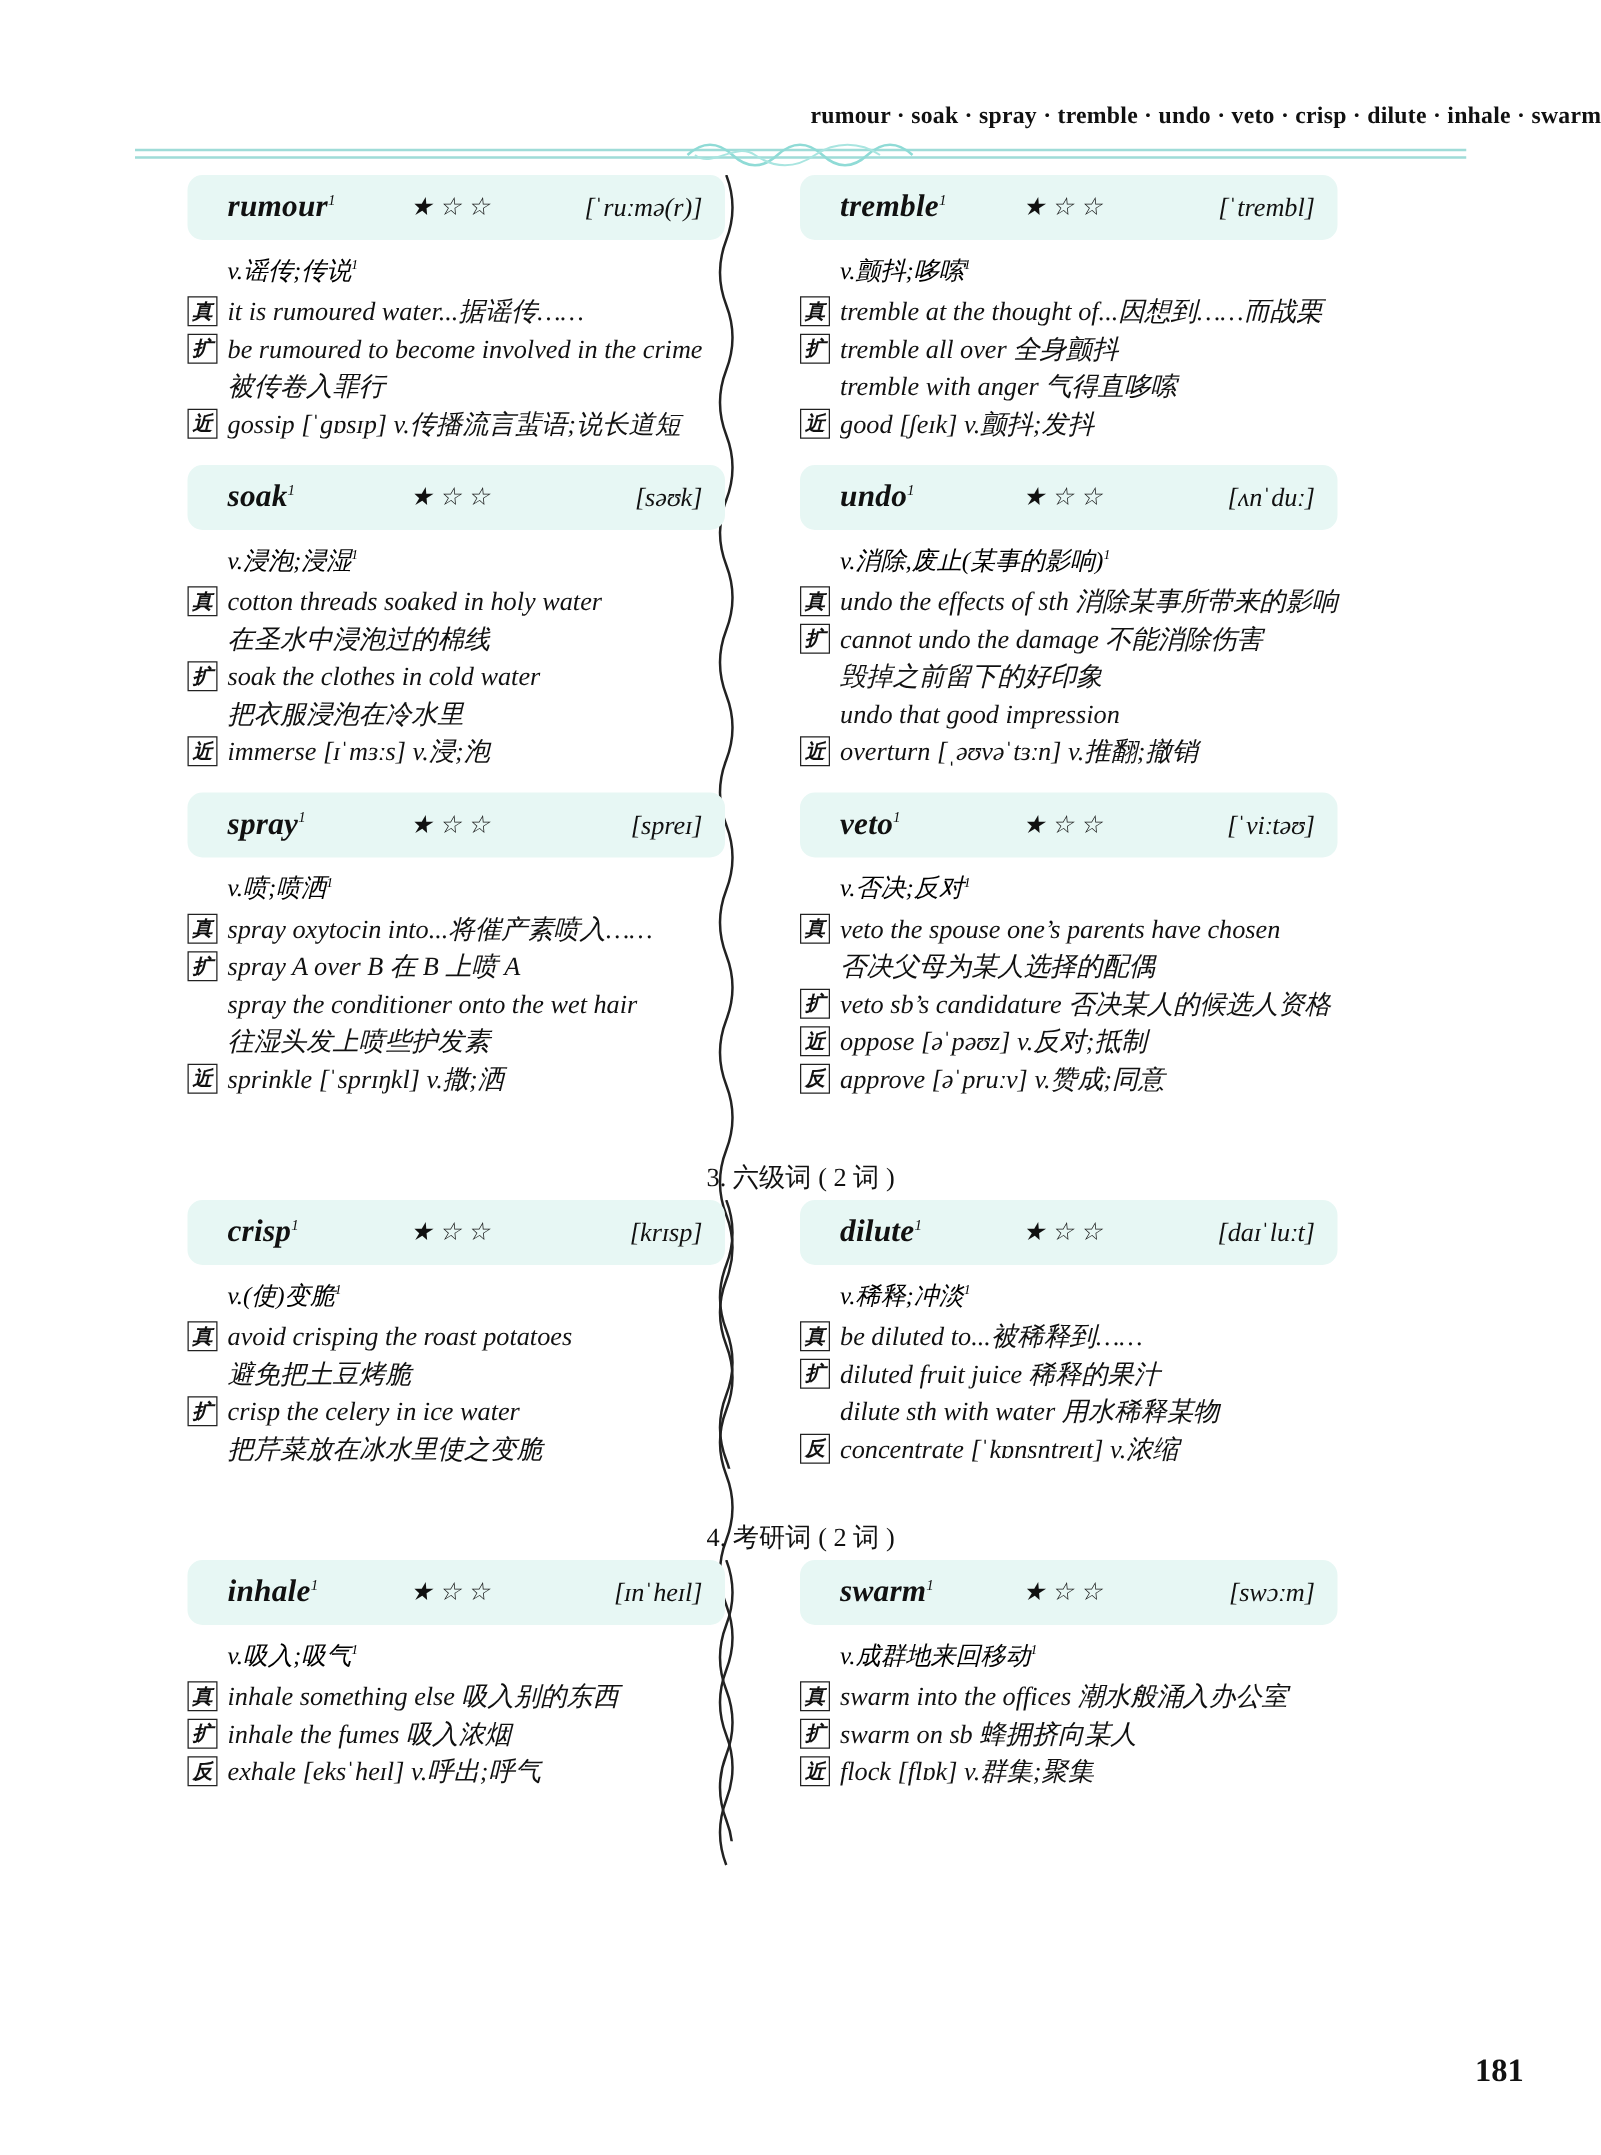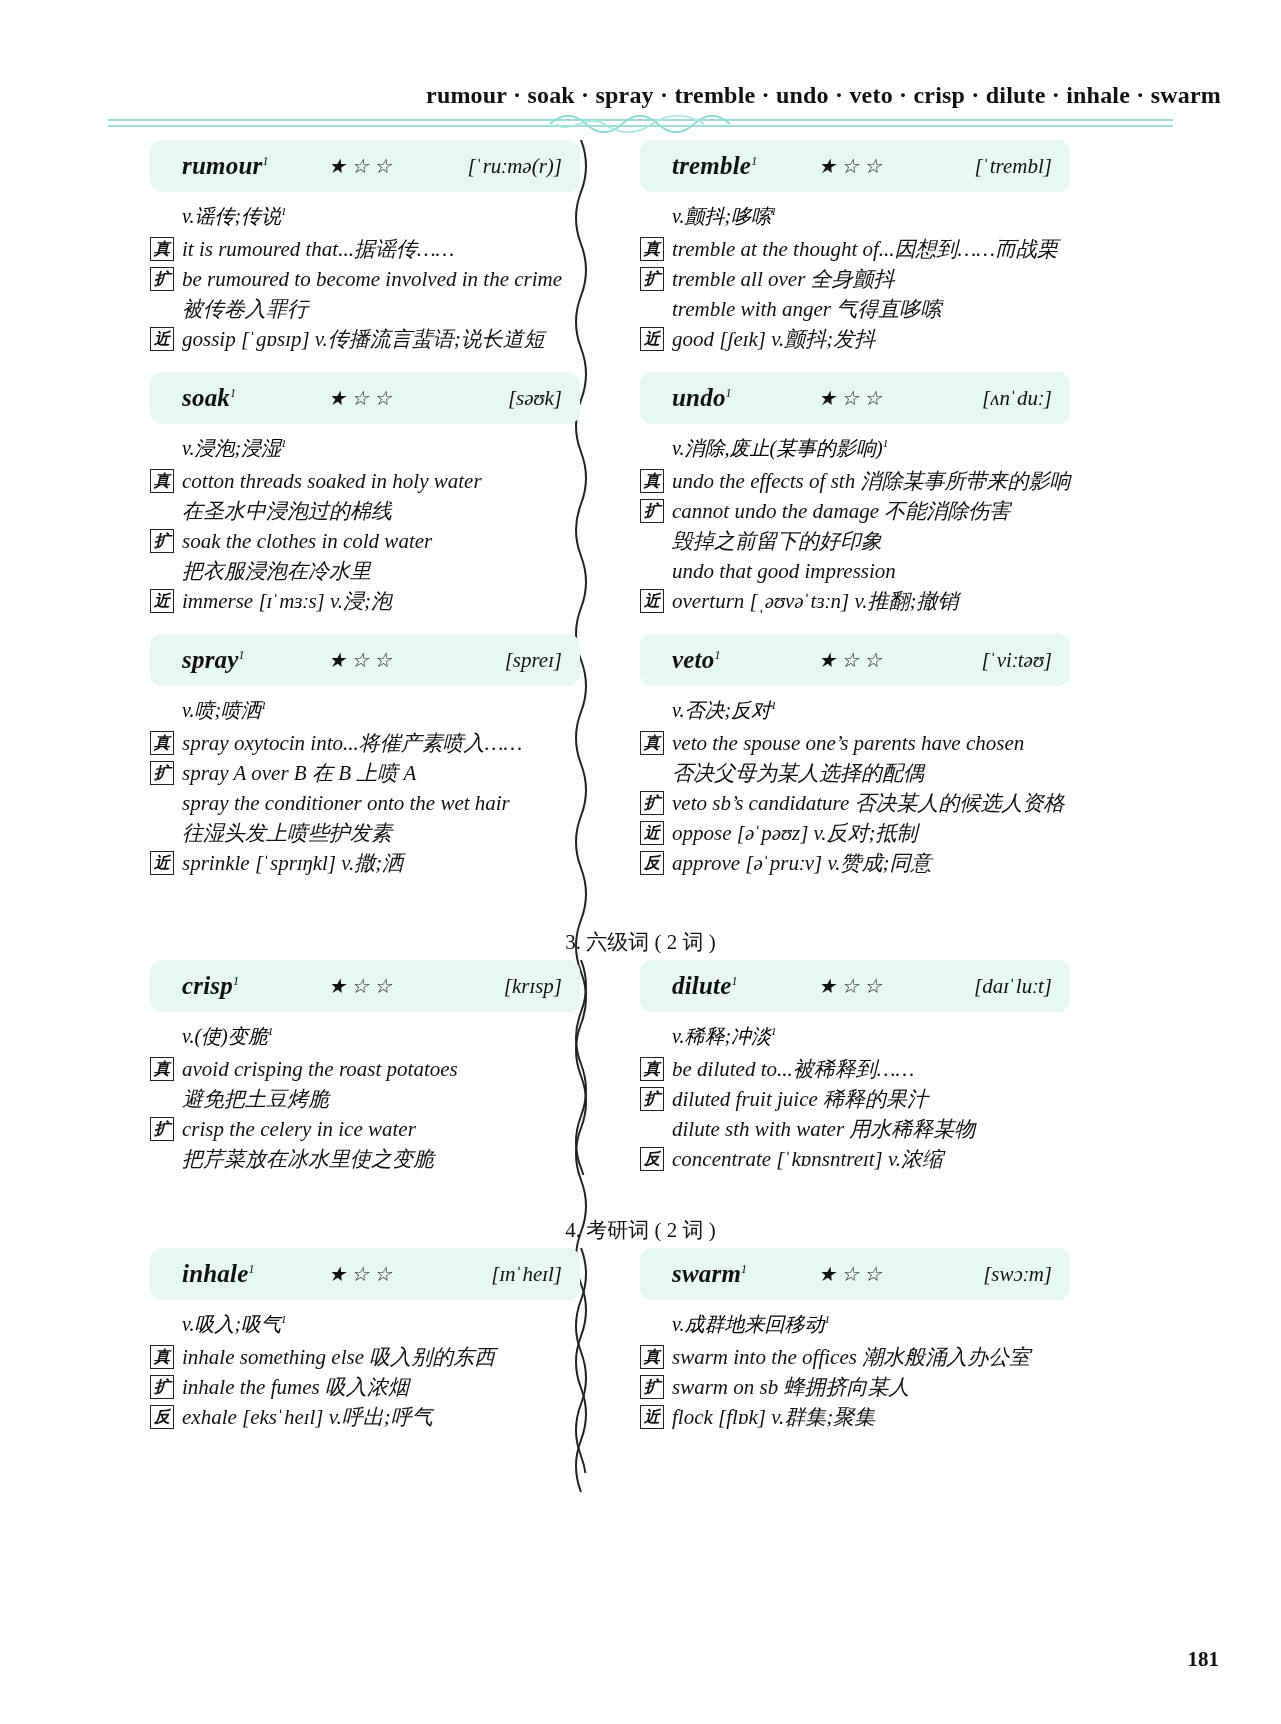--- a/index.html
+++ b/index.html
@@ -9,23 +9,23 @@
     font-family:"Liberation Serif","DejaVu Serif",serif;
     color:#111;
     position:relative;
     overflow:hidden;
   }
   .page{position:relative;width:1281px;height:1724px;}
 
   
   .runhead{
     position:absolute;top:82px;left:0;width:1281px;
-    text-align:right;padding-right:60px;
+    text-align:right;
     box-sizing:border-box;
-    font-weight:bold;font-size:24px;letter-spacing:.2px;
+    font-weight:bold;font-size:19px;letter-spacing:.2px;
   }
   .rule-wrap{position:absolute;top:113px;left:108px;width:1065px;height:22px;}
   .rule-wrap .r1,.rule-wrap .r2{position:absolute;left:0;width:1065px;height:1.6px;background:#9fdcd8;}
   .rule-wrap .r1{top:6px;}
   .rule-wrap .r2{top:12px;}
   .rule-wrap svg{position:absolute;left:440px;top:-2px;}
 
   
   .cols{position:absolute;top:140px;left:0;width:1281px;}
   .col{position:absolute;width:430px;}
@@ -94,21 +94,21 @@
   .sechead{
     text-align:center;
     font-size:21px;
     margin:20px 0 16px 0;
     position:absolute;width:1281px;left:0;
   }
 
   
   .pageno{
     position:absolute;bottom:52px;right:62px;
-    font-size:21px;font-weight:bold;
+    font-size:26px;font-weight:bold;
   }
 </style>
 </head>
 <body>
 
 <div class="page">
 
   <div class="runhead">rumour · soak · spray · tremble · undo · veto · crisp · dilute · inhale · swarm</div>
 
   <div class="rule-wrap">
@@ -135,21 +135,21 @@
 
       <div class="entry">
         <div class="whead">
           <span class="wword"><span>rumour</span><sup>1</sup></span>
           <span class="wstars">★☆☆</span>
           <span class="wphon">[ˈruːmə(r)]</span>
         </div>
         <div class="wsense"><span>v.谣传;传说</span><sup>1</sup></div>
         <div class="line">
             <span class="mk">真</span>
-            <span class="ltxt">it is rumoured that...据谣传……</span>
+            <span class="ltxt">it is rumoured water...据谣传……</span>
           </div>
         <div class="line">
             <span class="mk">扩</span>
             <span class="ltxt">be rumoured to become involved in the crime</span>
           </div>
         <div class="cont">被传卷入罪行</div>
         <div class="line">
             <span class="mk">近</span>
             <span class="ltxt">gossip [ˈgɒsɪp] v.传播流言蜚语;说长道短</span>
           </div>

